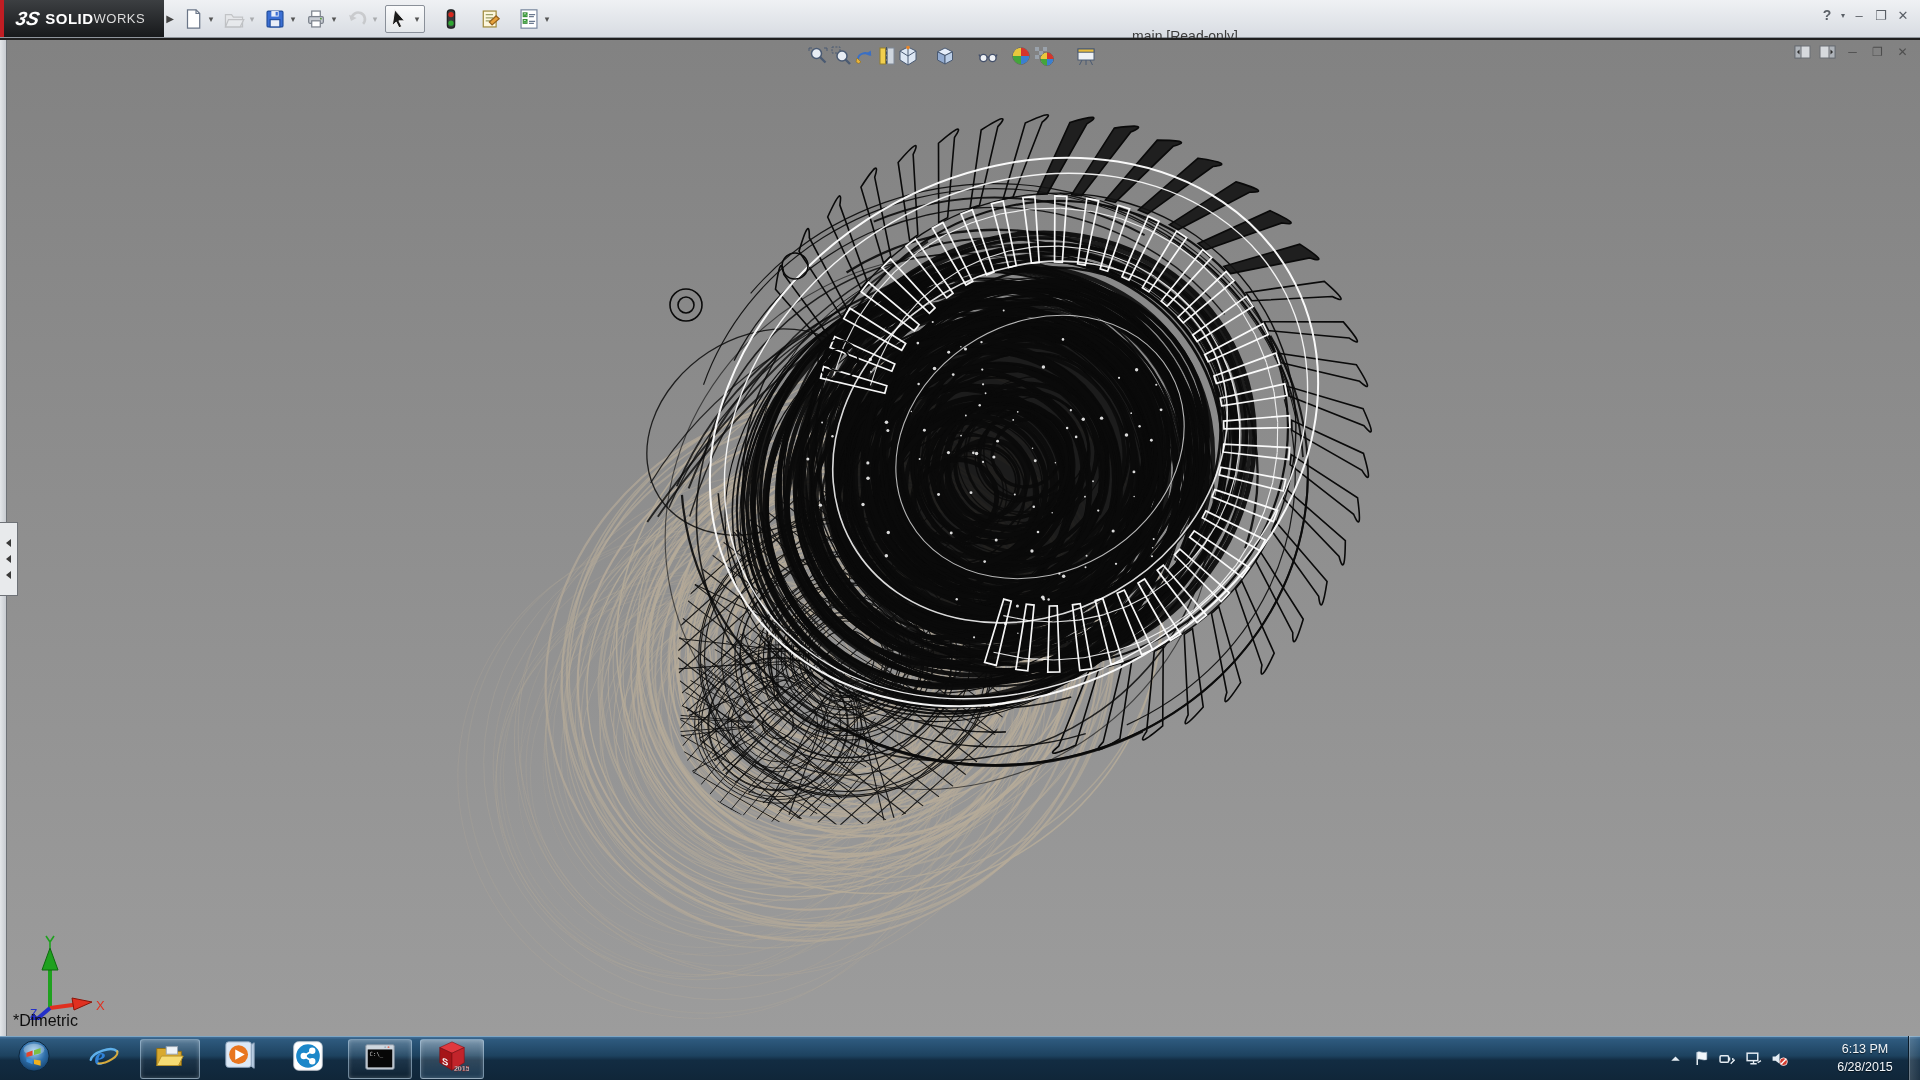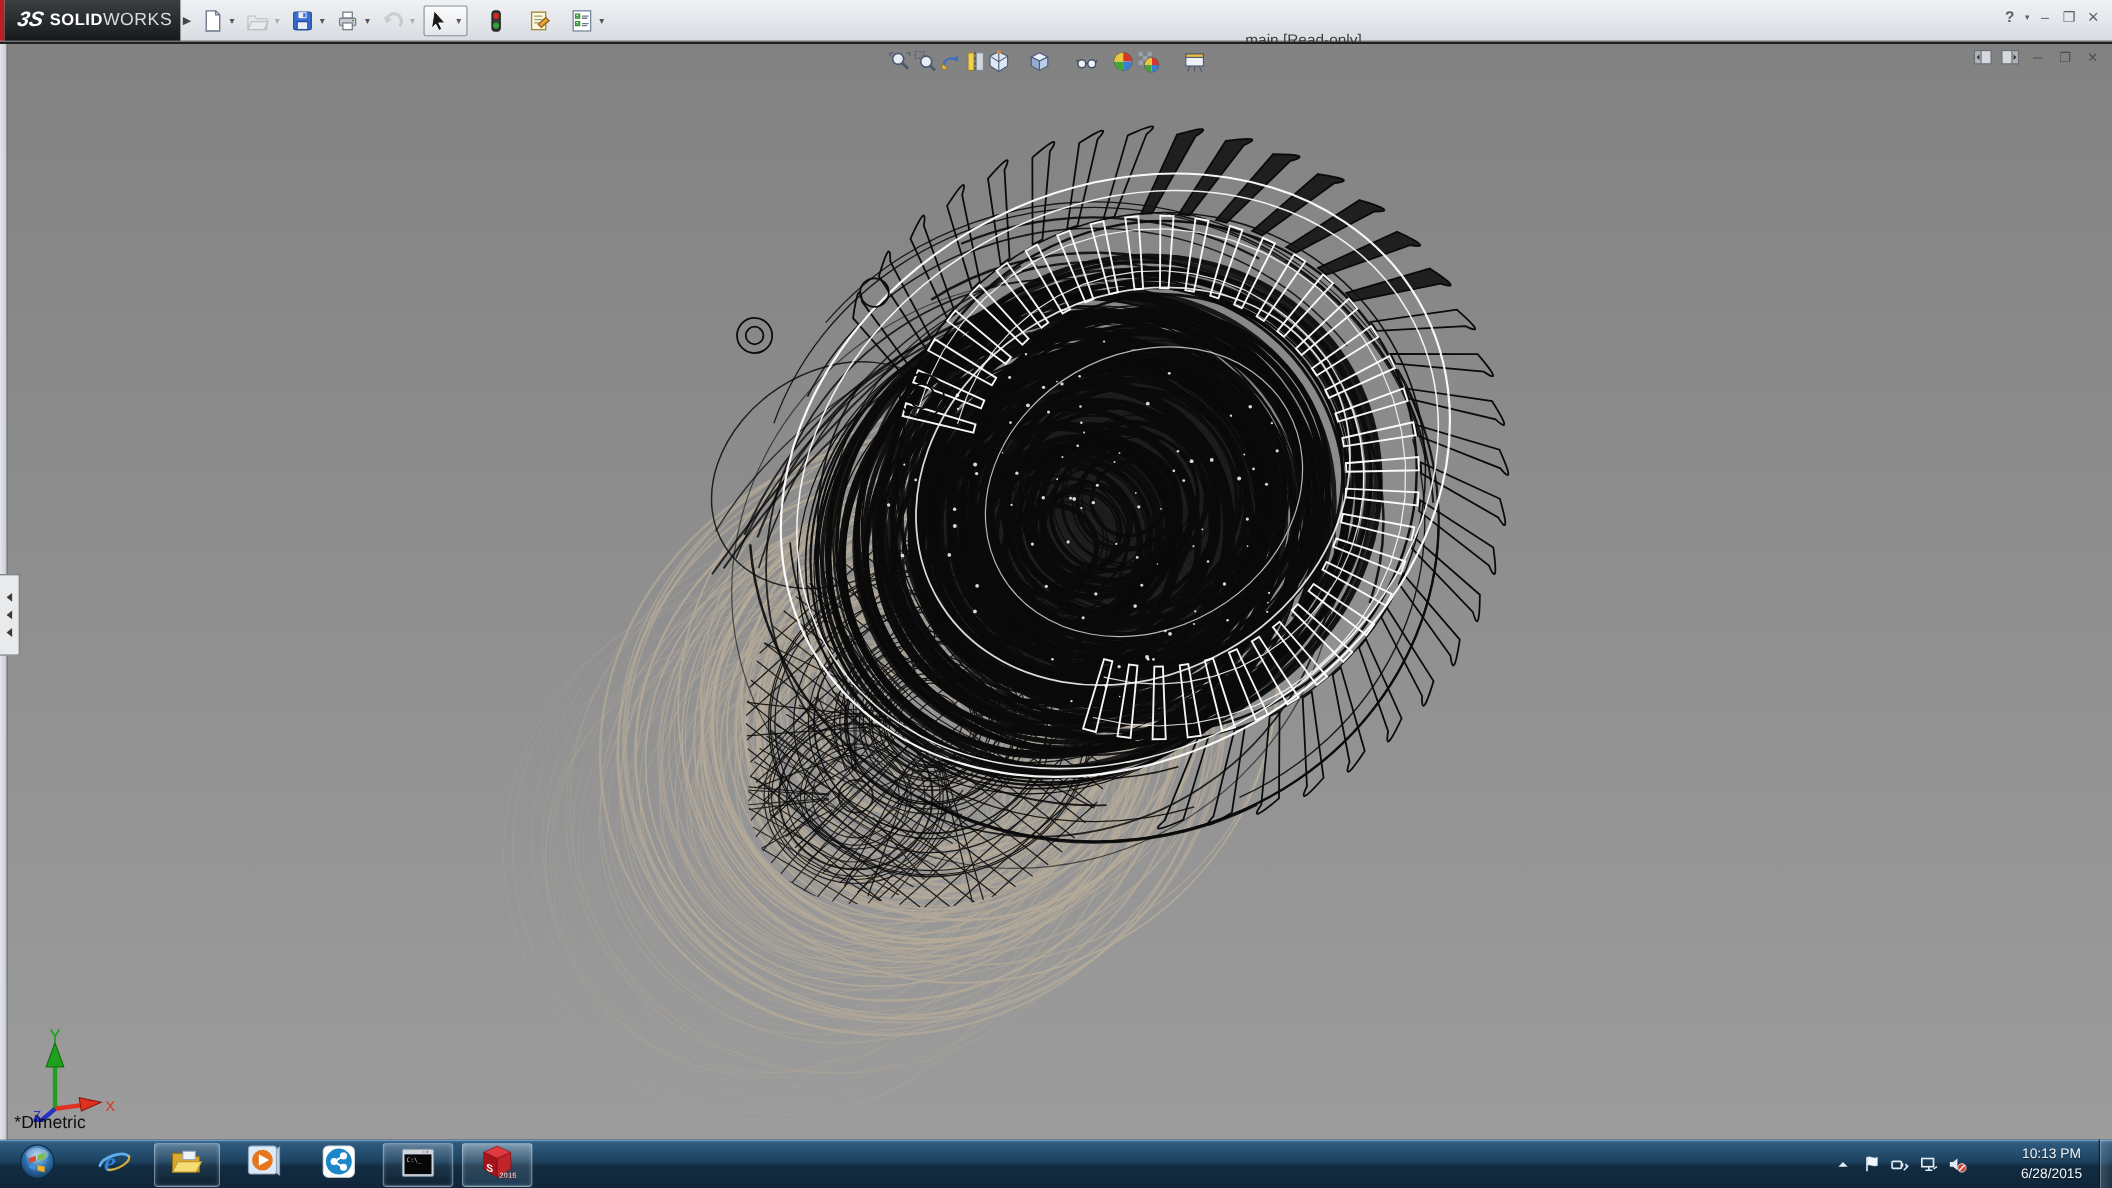--- a/index.html
+++ b/index.html
@@ -6,21 +6,21 @@
   #stage{position:relative;width:1920px;height:1080px;overflow:hidden;
          font-family:"Liberation Sans",sans-serif;user-select:none;}
   
   #titlebar{position:absolute;left:0;top:0;width:1920px;height:37px;
     background:linear-gradient(#eff1f4,#d8dce2);border-bottom:1px solid #8f959c;}
   #brand-red{position:absolute;left:0;top:0;width:4px;height:37px;background:#c club;background:#c01d23;}
   #brand{position:absolute;left:4px;top:0;width:160px;height:37px;
     background:linear-gradient(#3c3f42,#17191b);color:#fff;display:flex;align-items:center;}
   #brand .mark{font-style:italic;font-weight:bold;font-size:19px;margin:0 6px 0 12px;transform:skewX(-12deg);}
   #brand .solid{font-weight:bold;font-size:15px;letter-spacing:.5px;}
-  #brand .works{font-weight:300;font-size:16px;letter-spacing:.5px;color:#dcdcdc;}
+  #brand .works{font-weight:300;font-size:13px;letter-spacing:.5px;color:#dcdcdc;}
   #brand-flyout{position:absolute;left:164px;top:6px;width:12px;height:25px;color:#444;
     font-size:10px;display:flex;align-items:center;justify-content:center;}
   #main-toolbar{position:absolute;left:180px;top:3px;height:32px;display:flex;align-items:center;}
   .tb-item{display:flex;align-items:center;margin-right:3px;padding:2px;border-radius:2px;}
   .tb-item svg{width:22px;height:22px;display:block;}
   .tb-item .dd{font-size:9px;color:#555;margin-left:2px;width:10px;text-align:center;}
   .tb-item.disabled{opacity:.4;filter:grayscale(1);}
   .tb-item.pressed{background:linear-gradient(#fafbfc,#e4e7ea);border:1px solid #8a9099;}
   .tb-item.gap{margin-left:10px;}
   #win-title{position:absolute;left:1035px;top:28px;width:300px;text-align:center;
@@ -1132,18 +1132,18 @@
         </span>
         <span class="tray-ic">
           <svg viewBox="0 0 16 16">
             <path d="M1.5 6v4h2.8l3.7 3V3L4.3 6z" fill="#e4ecf3"></path>
             <circle cx="11.8" cy="11" r="3.6" fill="#d23b2e" stroke="#fff" stroke-width=".7"></circle>
             <line x1="9.6" y1="13.2" x2="14" y2="8.8" stroke="#fff" stroke-width="1.3"></line>
           </svg>
         </span>
       </div>
     <div id="clock">
-      <span>10:13 PM</span>
+      <span>6:13 PM</span>
       <span>6/28/2015</span>
     </div>
     <div id="show-desktop"></div>
   </div>
 </div>
 
 </body></html>

